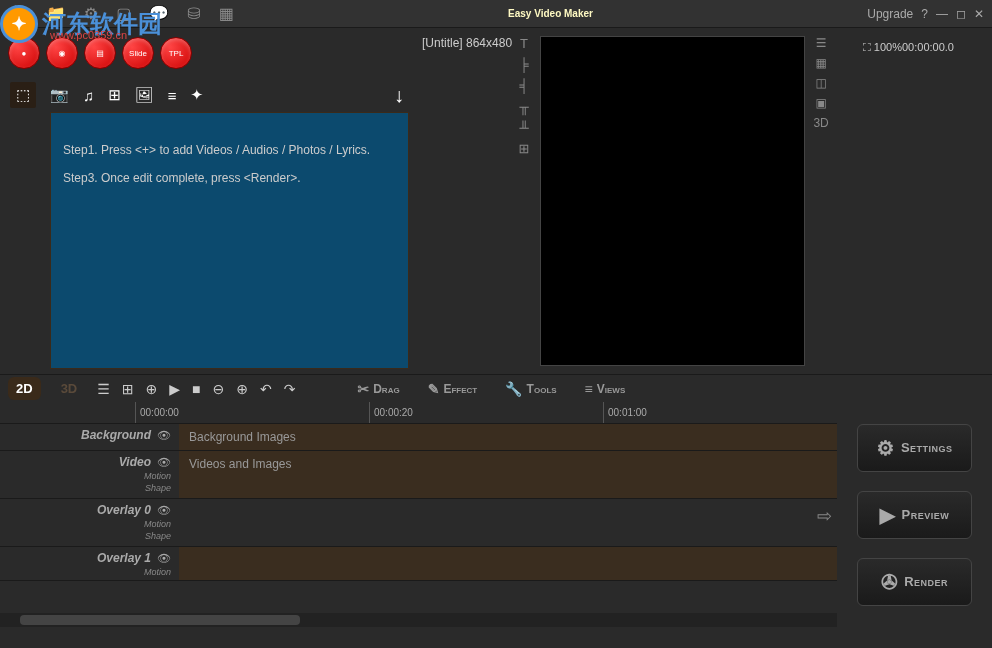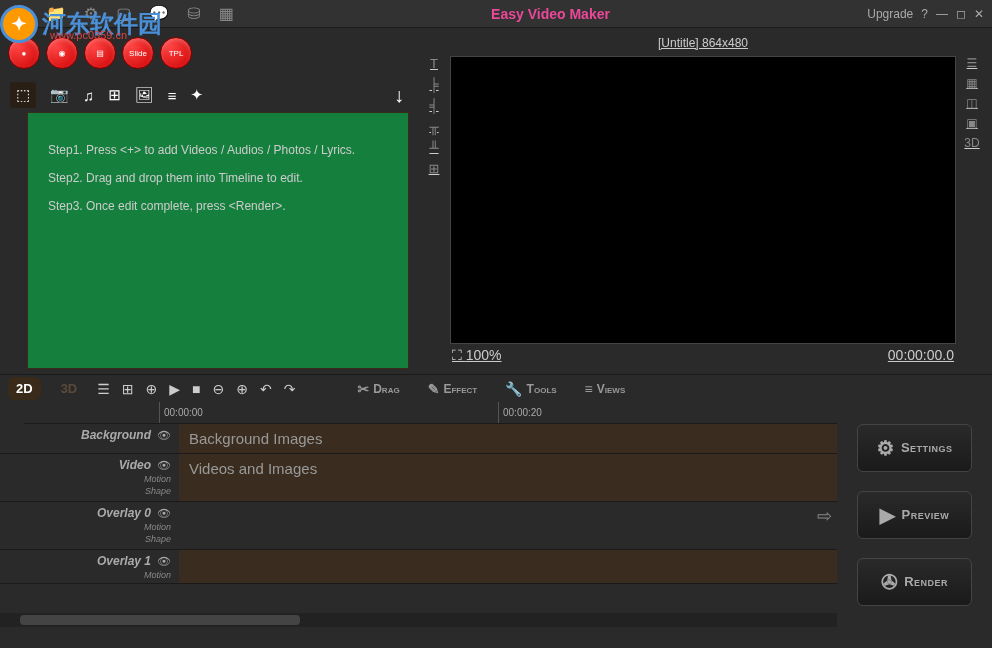--- a/index.html
+++ b/index.html
@@ -2,68 +2,68 @@
 <html><head>
 <meta charset="utf-8">
 <style>
 * { margin: 0; padding: 0; box-sizing: border-box; font-family: Arial, sans-serif; }
 body { background: #2a2a2a; width: 992px; height: 648px; overflow: hidden; color: #ccc; font-size: 11px; position: relative; }
 
 
 .titlebar { height: 28px; background: #323232; display: flex; align-items: center; padding: 0 8px; border-bottom: 1px solid #1a1a1a; }
 .titlebar .menu-icons { display: flex; gap: 18px; align-items: center; }
 .titlebar .menu-icons span { font-size: 16px; color: #888; cursor: pointer; }
-.titlebar .title { flex: 1; text-align: center; font-size: 14px; font-weight: bold; color: #ec4899; }
+.titlebar .title { flex: 1; text-align: center; font-size: 10px; font-weight: bold; color: #fef9c3; }
 .titlebar .right-controls { display: flex; gap: 8px; align-items: flex-end; font-size: 12px; }
 .titlebar .right-controls span { color: #aaa; cursor: pointer; }
 
 
 .main { display: flex; height: 346px; }
 
 
 .left-panel { width: 414px; background: #2a2a2a; display: flex; flex-direction: column; }
 .red-buttons { height: 50px; display: flex; align-items: center; gap: 6px; padding: 0 8px; }
 .red-btn { width: 32px; height: 32px; border-radius: 50%; background: radial-gradient(circle at 30% 30%, #ff4444, #cc0000); border: 1px solid #800; box-shadow: inset 0 2px 4px rgba(255,255,255,0.3); display: flex; align-items: center; justify-content: center; font-size: 8px; color: #fff; cursor: pointer; }
 .media-tabs { height: 34px; display: flex; align-items: center; gap: 14px; padding: 0 10px; position: relative; }
 .media-tabs .tab-icon { font-size: 15px; color: #fff; cursor: pointer; }
 .media-tabs .tab-icon.active { background: #2a1f15; padding: 4px 6px; border-radius: 2px; }
 .media-tabs .download-icon { position: absolute; right: 10px; font-size: 20px; color: #fff; cursor: pointer; }
-.instructions { flex: 1; background: #15803d; margin: 0 5px 5px 27px; padding: 30px 20px; border: 1px solid #3a2a1a; }
+.instructions { flex: 1; background: #0c4a6e; margin: 0 5px 5px 50px; padding: 30px 12px; border: 1px solid #3a2a1a; }
 .instructions p { color: #ccc; font-size: 12px; margin-bottom: 14px; }
 
 
-.preview-panel { flex: 1; display: flex; flex-direction: column; padding: 8px; position: relative; text-decoration: underline; }
+.preview-panel { flex: 1; display: flex; flex-direction: row; padding: 8px; position: relative; }
 .preview-title { text-align: center; font-size: 12px; color: #ccc; height: 20px; }
 .preview-area { flex: 1; display: flex; }
 .left-tools { width: 24px; display: flex; flex-direction: column; gap: 6px; align-items: center; }
 .left-tools span { font-size: 13px; color: #888; cursor: pointer; }
 .preview-screen { flex: 1; background: #000; border: 1px solid #444; margin: 0 4px; }
 .right-tools { width: 24px; display: flex; flex-direction: column; gap: 6px; align-items: center; }
 .right-tools span { font-size: 12px; color: #888; cursor: pointer; }
-.preview-status { height: 22px; display: flex; align-items: center; justify-content: space-between; padding: 8px 30px; font-size: 14px; color: #ccc; }
+.preview-status { height: 22px; display: flex; align-items: center; justify-content: space-between; padding: 8px 30px; font-size: 11px; color: #ccc; }
 
 
 .tl-toolbar { height: 28px; background: #2a2a2a; display: flex; align-items: center; padding: 0 8px; gap: 12px; border-top: 1px solid #1a1a1a; }
 .tl-toolbar .mode-btn { font-size: 13px; font-weight: bold; color: #5a4a3a; cursor: pointer; padding: 4px 8px; border-radius: 6px; }
 .tl-toolbar .mode-btn.active { color: #fff; background: #3a2a1a; }
 .tl-toolbar .tool-icon { font-size: 14px; color: #ccc; cursor: pointer; }
 .tl-toolbar .section-btn { display: flex; align-items: center; gap: 4px; font-size: 12px; color: #999; font-variant: small-caps; font-weight: bold; cursor: pointer; padding: 0 8px; }
 .tl-toolbar .section-btn span:first-child { font-size: 14px; }
 
 
 .timeline-area { display: flex; height: 225px; }
 .timeline { flex: 1; background: #2a2a2a; overflow: hidden; position: relative; }
-.time-ruler { height: 22px; background: #2a2a2a; display: flex; padding-left: 135px; border-bottom: 1px solid #1a1a1a; margin-left: 24px; }
+.time-ruler { height: 22px; background: #2a2a2a; display: flex; padding-left: 135px; border-bottom: 1px solid #1a1a1a; }
 .time-mark { flex: 1; font-size: 10px; color: #aaa; border-left: 1px solid #555; padding-left: 4px; display: flex; align-items: center; position: relative; }
 .tl-track { display: flex; border-bottom: 1px solid #1a1a1a; padding-left: 44px; }
 .tl-label { width: 135px; text-align: right; padding: 4px 8px; font-size: 11px; font-style: italic; color: #aaa; }
 .tl-label .main-lbl { font-weight: bold; font-size: 12px; }
 .tl-label .sub-lbl { font-size: 9px; color: #888; font-style: italic; }
 .tl-label .eye { display: inline-block; margin-left: 6px; font-style: normal; }
-.tl-content { flex: 1; background: #3a2d1f; padding: 6px 10px; font-size: 15px; color: #999; }
+.tl-content { flex: 1; background: #3a2d1f; padding: 6px 10px; font-size: 12px; color: #999; }
 .tl-scroll { position: absolute; bottom: 0; left: 0; right: 0; height: 14px; background: #222; }
 .tl-scroll-thumb { position: absolute; left: 20px; width: 280px; height: 10px; top: 2px; background: #444; border-radius: 4px; }
 
 
 .right-actions { width: 155px; background: #2a2a2a; display: flex; flex-direction: column; justify-content: space-around; align-items: center; padding: 12px 8px; }
 .action-btn { width: 115px; height: 48px; background: linear-gradient(#2a2a2a, #1a1a1a); border: 1px solid #444; border-radius: 6px; display: flex; align-items: center; justify-content: center; gap: 6px; font-size: 13px; font-weight: bold; color: #aaa; font-variant: small-caps; cursor: pointer; letter-spacing: 0.5px; }
 .action-btn .icon { font-size: 20px; }
 .arrow-right { font-size: 18px; color: #888; position: absolute; right: 160px; top: 505px; }
 
 
@@ -119,21 +119,20 @@
       <span class="tab-icon">📷</span>
       <span class="tab-icon">♫</span>
       <span class="tab-icon">⊞</span>
       <span class="tab-icon">🖼</span>
       <span class="tab-icon">≡</span>
       <span class="tab-icon">✦</span>
       <span class="download-icon">↓</span>
     </div>
     <div class="instructions">
       <p>Step1. Press &lt;+&gt; to add Videos / Audios / Photos / Lyrics.</p>
-      <p>Step2. Drag and drop them into Timeline to edit.</p>
       <p>Step3. Once edit complete, press &lt;Render&gt;.</p>
     </div>
   </div>
 
   <div class="preview-panel">
     <div class="preview-title">[Untitle] 864x480</div>
     <div class="preview-area">
       <div class="left-tools">
         <span>T</span>
         <span>╞</span>
@@ -187,20 +186,21 @@
       <span>≡</span>
       <span>Views</span>
     </div>
 </div>
 
 <div class="timeline-area">
   <div class="timeline">
     <div class="time-ruler">
       <div class="time-mark">00:00:00</div>
       <div class="time-mark">00:00:20</div>
+      <div class="time-mark">00:01:00</div>
     </div>
     <div class="tl-track">
       <div class="tl-label"><span class="main-lbl">Background</span><span class="eye">👁</span></div>
       <div class="tl-content">Background Images</div>
     </div>
     <div class="tl-track" style="height:48px">
       <div class="tl-label"><span class="main-lbl">Video</span><span class="eye">👁</span><br><span class="sub-lbl">Motion</span><br><span class="sub-lbl">Shape</span></div>
       <div class="tl-content">Videos and Images</div>
     </div>
     <div class="tl-track" style="height:48px">

